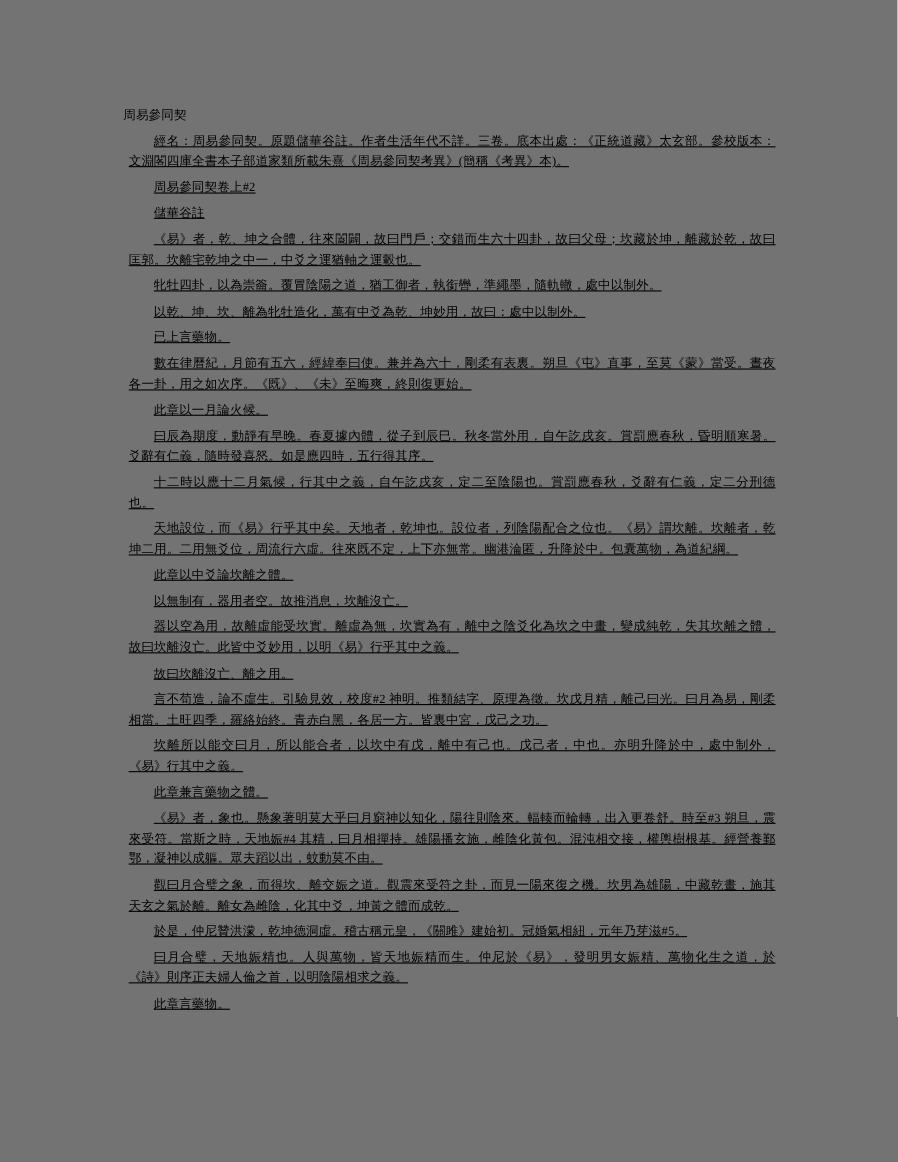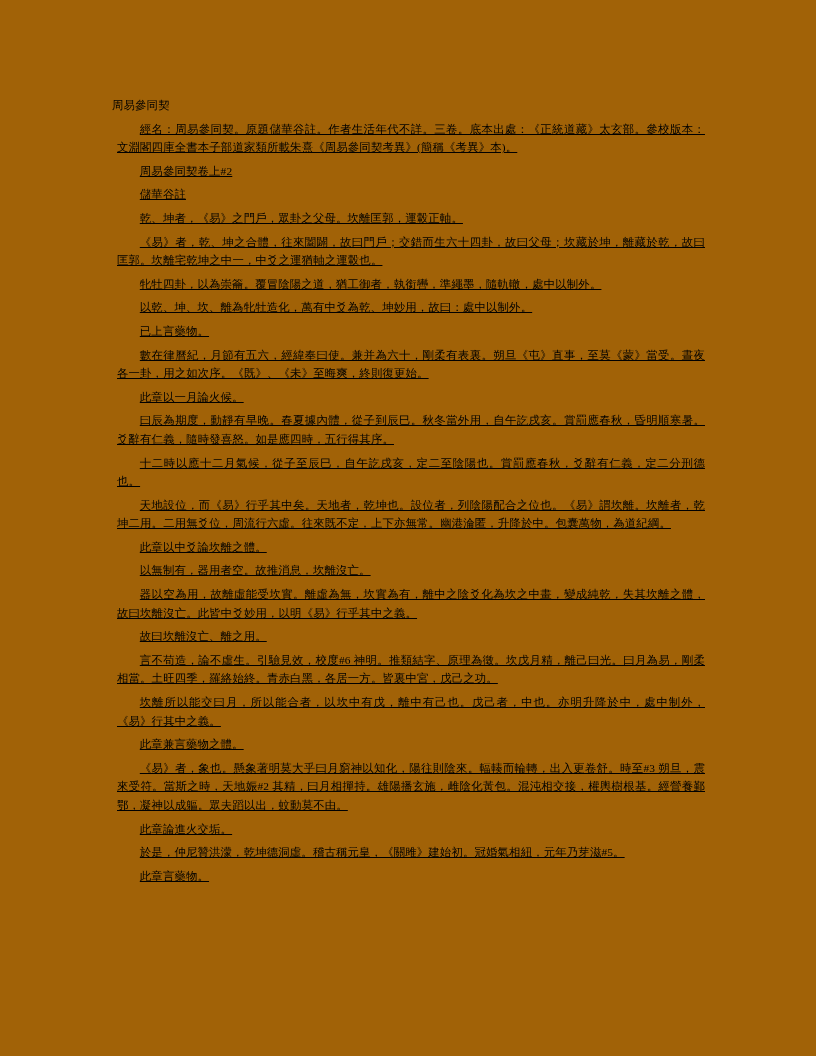--- a/index.html
+++ b/index.html
@@ -14,21 +14,21 @@
     font-family: "Liberation Serif", "DejaVu Serif", serif;
     color: #000000;
     -webkit-font-smoothing: antialiased;
   }
   .page {
     position: relative;
     box-sizing: border-box;
     width: 816px;
     height: 1056px;
     padding: 96px 106px 96px 112px;
-    background: #a16207;
+    background: #737373;
   }
   .doc-body {
     font-size: 11.4px;
     line-height: 18.6px;
     text-align: justify;
     text-justify: inter-ideograph;
     letter-spacing: 0.15px;
   }
   .line {
     margin: 0;
@@ -52,61 +52,61 @@
   <div class="doc-body">
 
     <p class="line title-line">周易參同契</p>
 
     <p class="line para">經名：周易參同契。原題儲華谷註。作者生活年代不詳。三卷。底本出處：《正統道藏》太玄部。參校版本：文淵閣四庫全書本子部道家類所載朱熹《周易參同契考異》(簡稱《考異》本)。</p>
 
     <p class="line para">周易參同契卷上#2</p>
 
     <p class="line para">儲華谷註</p>
 
-    <p class="line para">乾、坤者，《易》之門戶，眾卦之父母。坎離匡郭，運轂正軸。</p>
 
     <p class="line para">《易》者，乾、坤之合體，往來闔闢，故曰門戶；交錯而生六十四卦，故曰父母；坎藏於坤，離藏於乾，故曰匡郭。坎離宅乾坤之中一，中爻之運猶軸之運轂也。</p>
 
     <p class="line para">牝牡四卦，以為崇籥。覆冒陰陽之道，猶工御者，執銜轡，準繩墨，隨軌轍，處中以制外。</p>
 
     <p class="line para">以乾、坤、坎、離為牝牡造化，萬有中爻為乾、坤妙用，故曰：處中以制外。</p>
 
     <p class="line para">已上言藥物。</p>
 
     <p class="line para">數在律曆紀，月節有五六，經緯奉曰使。兼并為六十，剛柔有表裏。朔旦《屯》直事，至莫《蒙》當受。晝夜各一卦，用之如次序。《既》、《未》至晦爽，終則復更始。</p>
 
 
     <p class="line para">此章以一月論火候。</p>
 
     <p class="line para">曰辰為期度，動靜有早晚。春夏據內體，從子到辰巳。秋冬當外用，自午訖戌亥。賞罰應春秋，昏明順寒暑。爻辭有仁義，隨時發喜怒。如是應四時，五行得其序。</p>
 
-    <p class="line para">十二時以應十二月氣候，從子至辰巳，自午訖戌亥，定二至陰陽也。賞罰應春秋，爻辭有仁義，定二分刑德也。</p>
+    <p class="line para">十二時以應十二月氣候，行其中之義，自午訖戌亥，定二至陰陽也。賞罰應春秋，爻辭有仁義，定二分刑德也。</p>
 
 
     <p class="line para">天地設位，而《易》行乎其中矣。天地者，乾坤也。設位者，列陰陽配合之位也。《易》謂坎離。坎離者，乾坤二用。二用無爻位，周流行六虛。往來既不定，上下亦無常。幽港淪匿，升降於中。包囊萬物，為道紀綱。</p>
 
 
     <p class="line para">此章以中爻論坎離之體。</p>
 
     <p class="line para">以無制有，器用者空。故推消息，坎離沒亡。</p>
 
     <p class="line para">器以空為用，故離虛能受坎實。離虛為無，坎實為有，離中之陰爻化為坎之中畫，變成純乾，失其坎離之體，故曰坎離沒亡。此皆中爻妙用，以明《易》行乎其中之義。</p>
 
     <p class="line para">故曰坎離沒亡、離之用。</p>
 
-    <p class="line para">言不苟造，論不虛生。引驗見效，校度#6 神明。推類結字、原理為徵。坎戊月精，離己曰光。曰月為易，剛柔相當。土旺四季，羅絡始終。青赤白黑，各居一方。皆裏中宮，戊己之功。</p>
+    <p class="line para">言不苟造，論不虛生。引驗見效，校度#2 神明。推類結字、原理為徵。坎戊月精，離己曰光。曰月為易，剛柔相當。土旺四季，羅絡始終。青赤白黑，各居一方。皆裏中宮，戊己之功。</p>
 
     <p class="line para">坎離所以能交曰月，所以能合者，以坎中有戊，離中有己也。戊己者，中也。亦明升降於中，處中制外，《易》行其中之義。</p>
 
     <p class="line para">此章兼言藥物之體。</p>
 
-    <p class="line para">《易》者，象也。懸象著明莫大乎曰月窮神以知化，陽往則陰來。輻輳而輪轉，出入更卷舒。時至#3 朔旦，震來受符。當斯之時，天地娠#2 其精，曰月相撣持。雄陽播玄施，雌陰化黃包。混沌相交接，權輿樹根基。經營養鄞鄂，凝神以成軀。眾夫蹈以出，蚊動莫不由。</p>
+    <p class="line para">《易》者，象也。懸象著明莫大乎曰月窮神以知化，陽往則陰來。輻輳而輪轉，出入更卷舒。時至#3 朔旦，震來受符。當斯之時，天地娠#4 其精，曰月相撣持。雄陽播玄施，雌陰化黃包。混沌相交接，權輿樹根基。經營養鄞鄂，凝神以成軀。眾夫蹈以出，蚊動莫不由。</p>
 
+    <p class="line para">觀曰月合璧之象，而得坎、離交娠之道。觀震來受符之卦，而見一陽來復之機。坎男為雄陽，中藏乾畫，施其天玄之氣於離。離女為雌陰，化其中爻，坤黃之體而成乾。</p>
 
-    <p class="line para">此章論進火交垢。</p>
 
     <p class="line para">於是，仲尼贊洪濛，乾坤德洞虛。稽古稱元皇，《關雎》建始初。冠婚氣相紐，元年乃芽滋#5。</p>
 
+    <p class="line para">曰月合璧，天地娠精也。人與萬物，皆天地娠精而生。仲尼於《易》，發明男女娠精、萬物化生之道，於《詩》則序正夫婦人倫之首，以明陰陽相求之義。</p>
 
     <p class="line para">此章言藥物。</p>
 
   </div>
 </div>
 
 </body></html>

